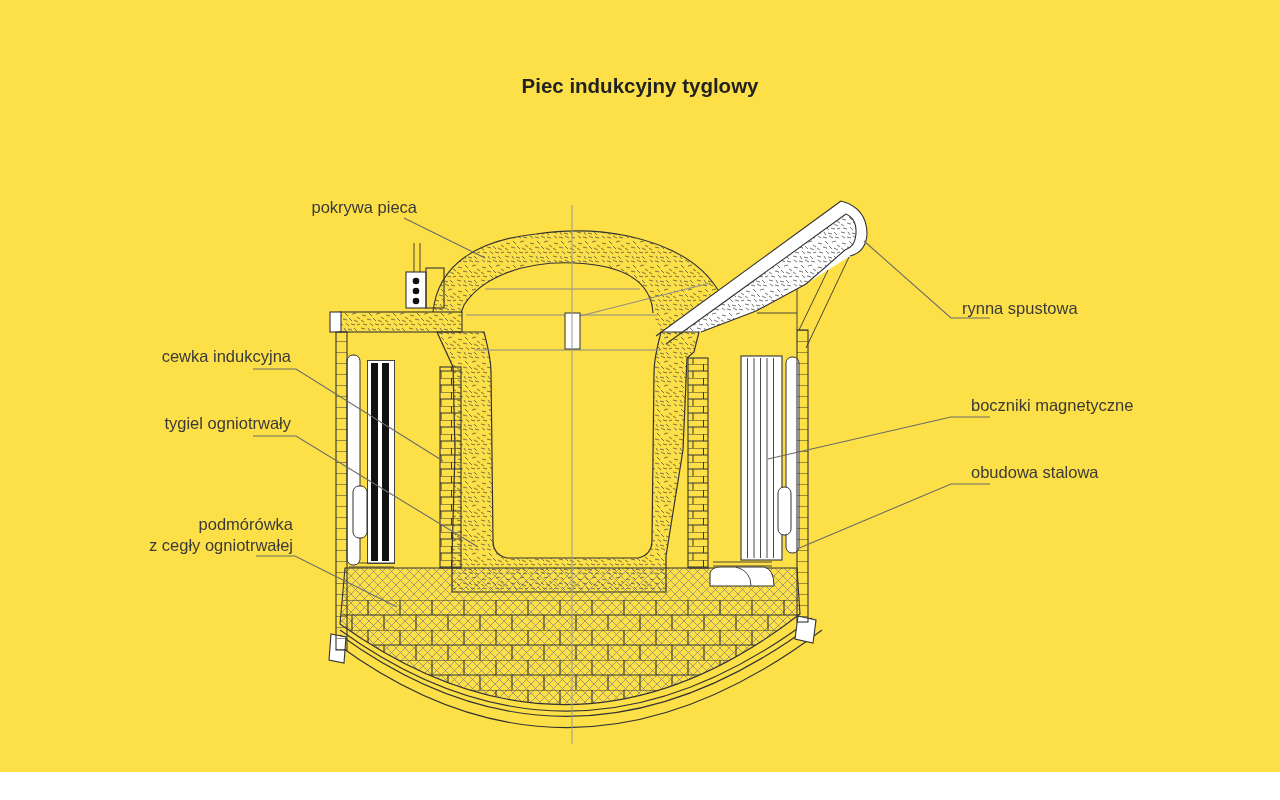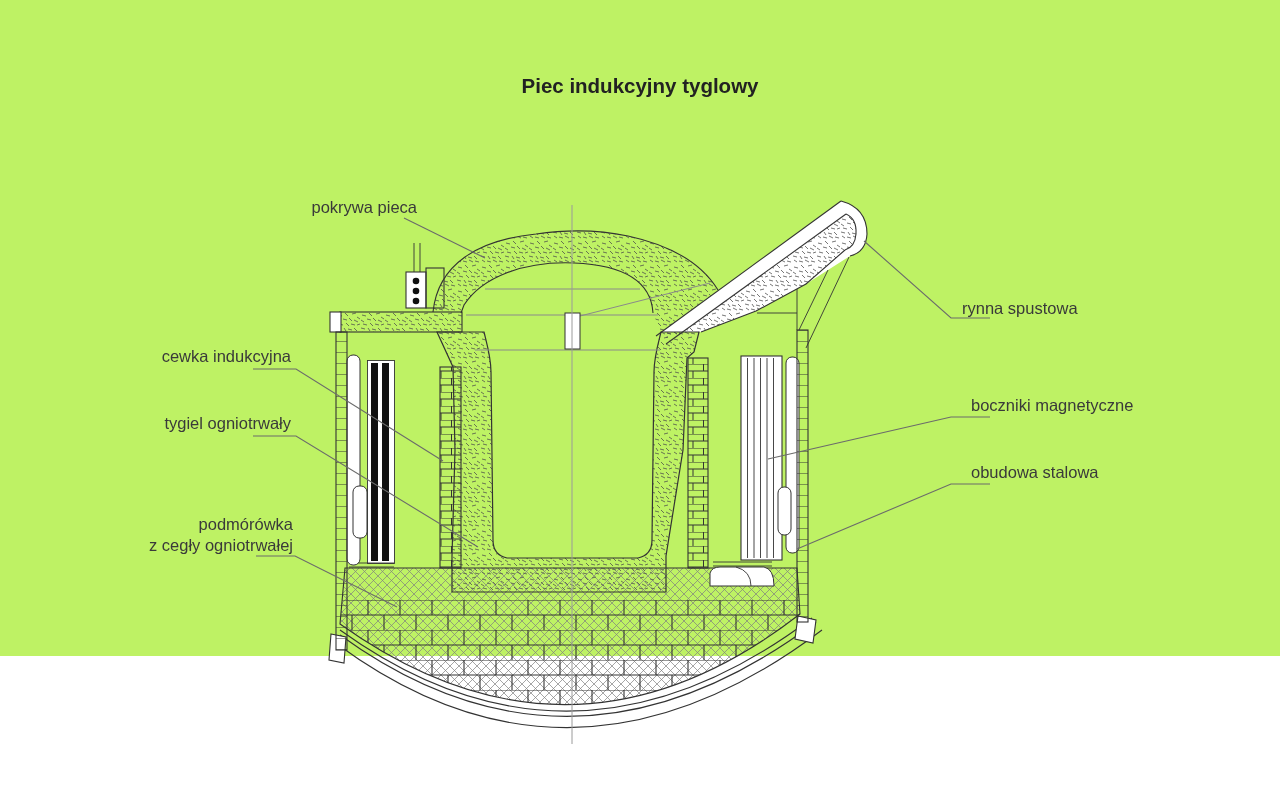--- a/index.html
+++ b/index.html
@@ -1,17 +1,17 @@
 <!DOCTYPE html>
 <html><head>
 <meta charset="utf-8">
 <style>
   html,body{margin:0;padding:0;background:#ffffff;}
   body{width:1280px;height:800px;overflow:hidden;font-family:"Liberation Sans",sans-serif;}
-  .stage{position:relative;width:1280px;height:656px;background:#bef264;}
+  .stage{position:relative;width:1280px;height:772px;background:#fde047;}
   svg{position:absolute;left:0;top:0;}
   text{font-family:"Liberation Sans",sans-serif;fill:#3a3a3a;font-size:16.5px;}
   text.title{font-size:20.5px;font-weight:bold;fill:#222;}
   .ln{stroke:#333;fill:none;stroke-width:1.1;}
   .lnthin{stroke:#333;fill:none;stroke-width:0.9;}
   .gray{stroke:#8a8a8a;fill:none;stroke-width:1;}
   .leader{stroke:#6b6b6b;fill:none;stroke-width:1.1;}
   .cl{stroke:#9a9a9a;fill:none;stroke-width:1;}
   .white{fill:#ffffff;}
 </style>

